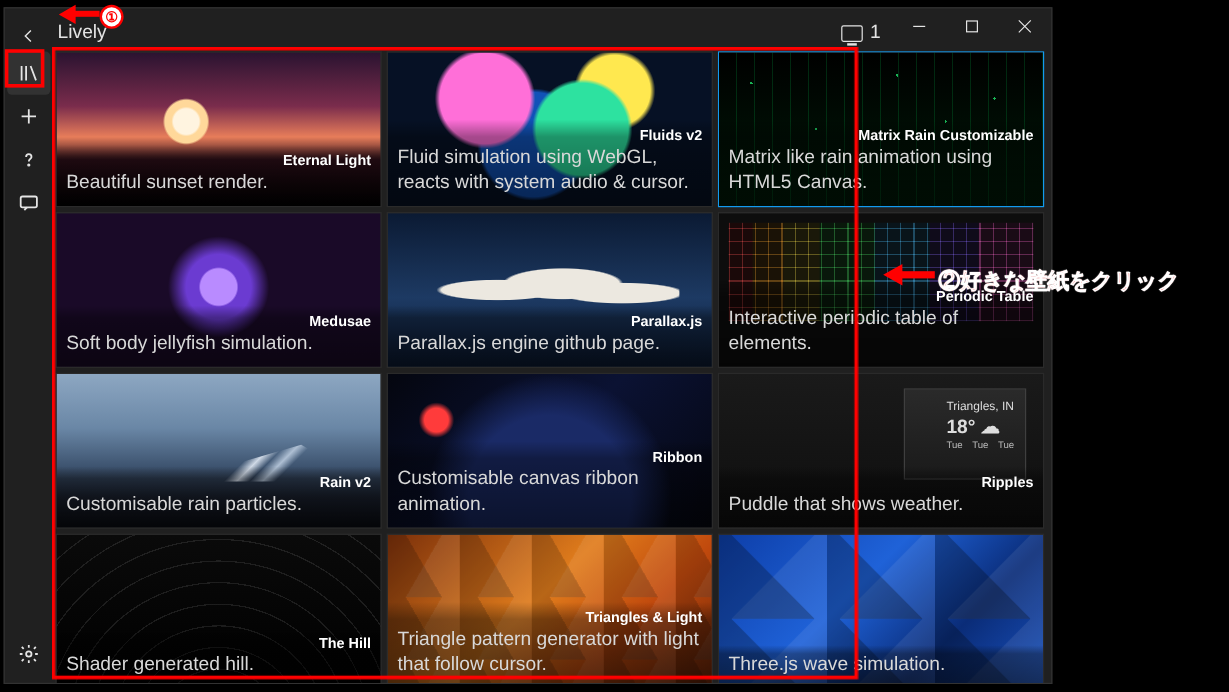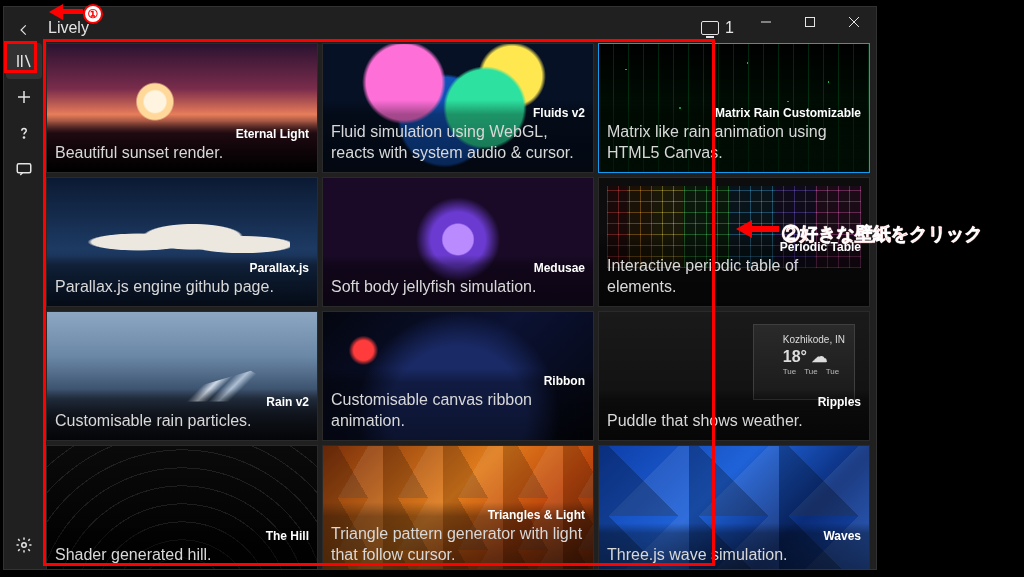--- a/index.html
+++ b/index.html
@@ -311,34 +311,34 @@
             </div>
           </div>
           <div class="tile selected">
             <div class="thumb matrix"></div>
             <div class="caption">
               <div class="t-title">Matrix Rain Customizable</div>
               <div class="t-desc">Matrix like rain animation using HTML5 Canvas.</div>
             </div>
           </div>
           <div class="tile">
+            <div class="thumb medusae"></div>
+            <div class="caption">
+              <div class="t-title">Medusae</div>
+              <div class="t-desc">Soft body jellyfish simulation.</div>
+            </div>
+          </div>
+          <div class="tile">
             <div class="thumb parallax"></div>
             <div class="caption">
               <div class="t-title">Parallax.js</div>
               <div class="t-desc">Parallax.js engine github page.</div>
             </div>
           </div>
           <div class="tile">
-            <div class="thumb medusae"></div>
-            <div class="caption">
-              <div class="t-title">Medusae</div>
-              <div class="t-desc">Soft body jellyfish simulation.</div>
-            </div>
-          </div>
-          <div class="tile">
             <div class="thumb periodic"></div>
             <div class="caption">
               <div class="t-title">Periodic Table</div>
               <div class="t-desc">Interactive periodic table of elements.</div>
             </div>
           </div>
           <div class="tile">
             <div class="thumb rain"></div>
             <div class="caption">
               <div class="t-title">Rain v2</div>
@@ -348,21 +348,21 @@
           <div class="tile">
             <div class="thumb ribbon"></div>
             <div class="caption">
               <div class="t-title">Ribbon</div>
               <div class="t-desc">Customisable canvas ribbon animation.</div>
             </div>
           </div>
           <div class="tile">
             <div class="thumb ripples"></div>
             <div class="ripples-text">
-              <div>Kozhikode, IN</div>
+              <div>Triangles, IN</div>
               <div style="font-size:16px;font-weight:600">18° ☁</div>
               <div style="font-size:8px;opacity:.8;display:flex;gap:8px">
                 <span>Tue</span>
                 <span>Tue</span>
                 <span>Tue</span>
               </div>
             </div>
             <div class="caption">
               <div class="t-title">Ripples</div>
               <div class="t-desc">Puddle that shows weather.</div>
@@ -378,21 +378,20 @@
           <div class="tile">
             <div class="thumb triangles"></div>
             <div class="caption">
               <div class="t-title">Triangles &amp; Light</div>
               <div class="t-desc">Triangle pattern generator with light that follow cursor.</div>
             </div>
           </div>
           <div class="tile">
             <div class="thumb waves"></div>
             <div class="caption">
-              <div class="t-title">Waves</div>
               <div class="t-desc">Three.js wave simulation.</div>
             </div>
           </div>
         </div>
     </div>
   </div>
 
 </div>
 
 <div class="anno-rect-small"></div>

